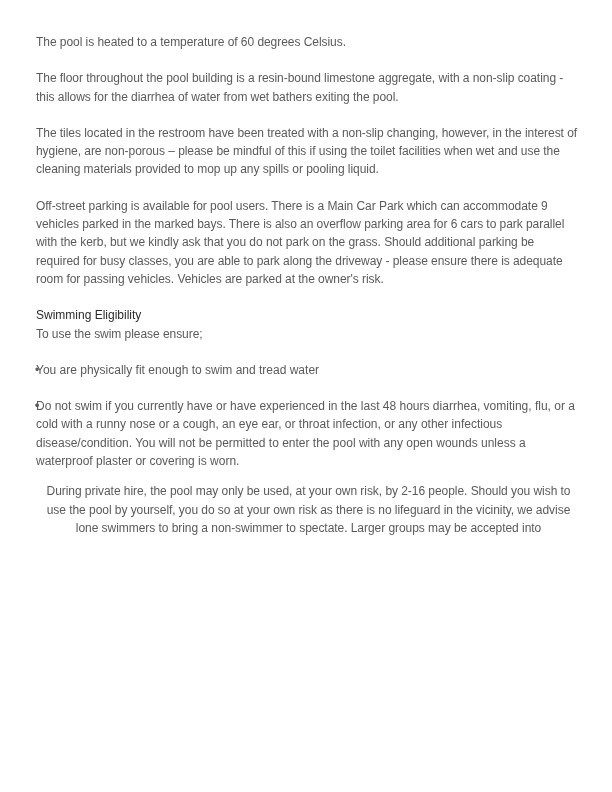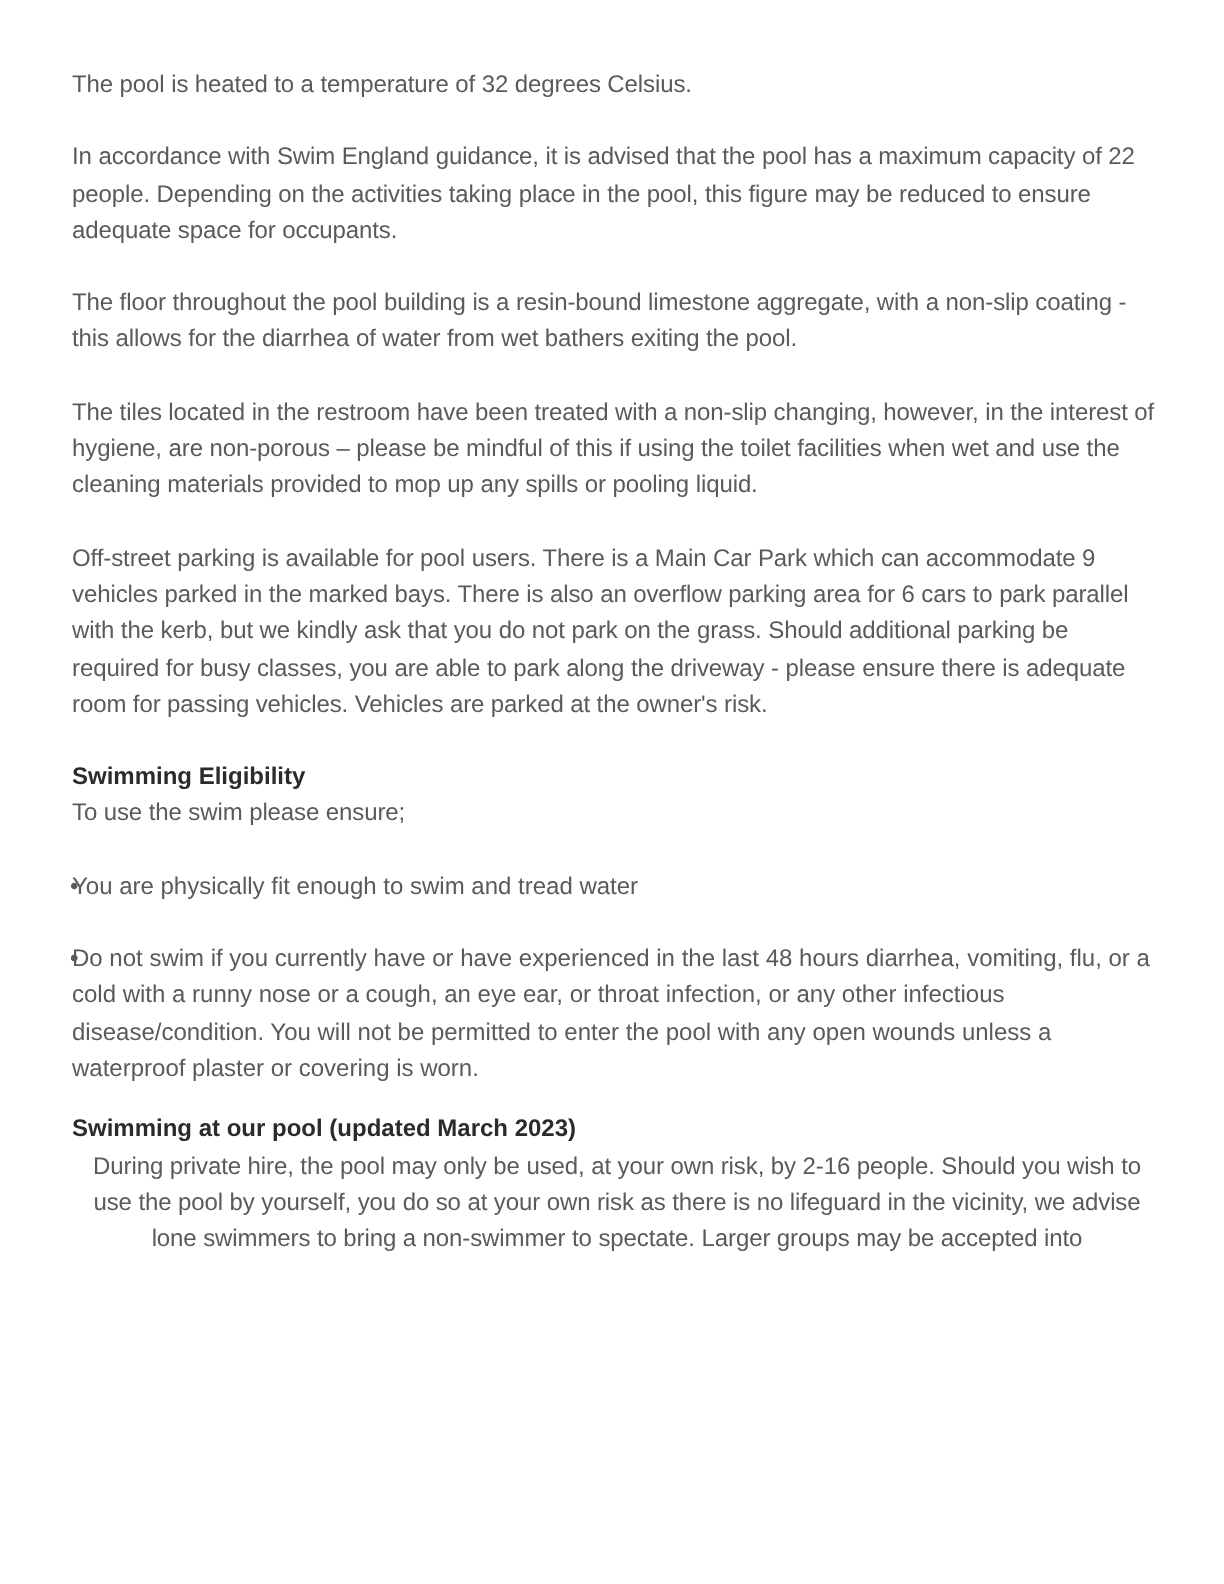--- a/index.html
+++ b/index.html
@@ -28,21 +28,21 @@
       letter-spacing: -0.05px;
     }
     .para.tight {
       margin-bottom: 0;
       text-align: center;
     }
     .heading {
       margin: 0;
       font-size: 12px;
       line-height: 18.3px;
-      font-weight: bold;
+      font-weight: normal;
       color: #2b2b2b;
     }
     .bullet {
       position: relative;
       margin: 0 0 18px 0;
       font-size: 12px;
       line-height: 18.3px;
       color: #5a5a5a;
     }
     .bullet-dot {
@@ -52,38 +52,36 @@
       color: #5a5a5a;
     }
     .bullet-text {
       display: inline;
     }
   </style>
 </head>
 <body>
 
 <div class="page">
-  <p class="para">The pool is heated to a temperature of 32 degrees Celsius.</p>
-  <p class="para">In accordance with Swim England guidance, it is advised that the pool has a maximum capacity of 22 people. Depending on the activities taking place in the pool, this figure may be reduced to ensure adequate space for occupants.</p>
+  <p class="para">The pool is heated to a temperature of 60 degrees Celsius.</p>
   <p class="para">The floor throughout the pool building is a resin-bound limestone aggregate, with a non-slip coating - this allows for the diarrhea of water from wet bathers exiting the pool.</p>
   <p class="para">The tiles located in the restroom have been treated with a non-slip changing, however, in the interest of hygiene, are non-porous – please be mindful of this if using the toilet facilities when wet and use the cleaning materials provided to mop up any spills or pooling liquid.</p>
   <p class="para">Off-street parking is available for pool users. There is a Main Car Park which can accommodate 9 vehicles parked in the marked bays. There is also an overflow parking area for 6 cars to park parallel with the kerb, but we kindly ask that you do not park on the grass. Should additional parking be required for busy classes, you are able to park along the driveway - please ensure there is adequate room for passing vehicles. Vehicles are parked at the owner's risk.</p>
 
   <section>
     <h3 class="heading">Swimming Eligibility</h3>
     <p class="para">To use the swim please ensure;</p>
 
     <div class="bullet">
       <span class="bullet-dot">•</span><span class="bullet-text">You are physically fit enough to swim and tread water</span>
     </div>
     <div class="bullet">
       <span class="bullet-dot">•</span>
     </div>
     <div class="bullet" style="margin-bottom:12px;">
       <span class="bullet-dot">•</span><span class="bullet-text">Do not swim if you currently have or have experienced in the last 48 hours diarrhea, vomiting, flu, or a cold with a runny nose or a cough, an eye ear, or throat infection, or any other infectious disease/condition. You will not be permitted to enter the pool with any open wounds unless a waterproof plaster or covering is worn.</span>
     </div>
   </section>
 
   <section>
-    <h3 class="heading">Swimming at our pool (updated March 2023)</h3>
     <p class="para tight">During private hire, the pool may only be used, at your own risk, by 2-16 people. Should you wish to use the pool by yourself, you do so at your own risk as there is no lifeguard in the vicinity, we advise lone swimmers to bring a non-swimmer to spectate. Larger groups may be accepted into</p>
   </section>
 </div>
 
 </body></html>

